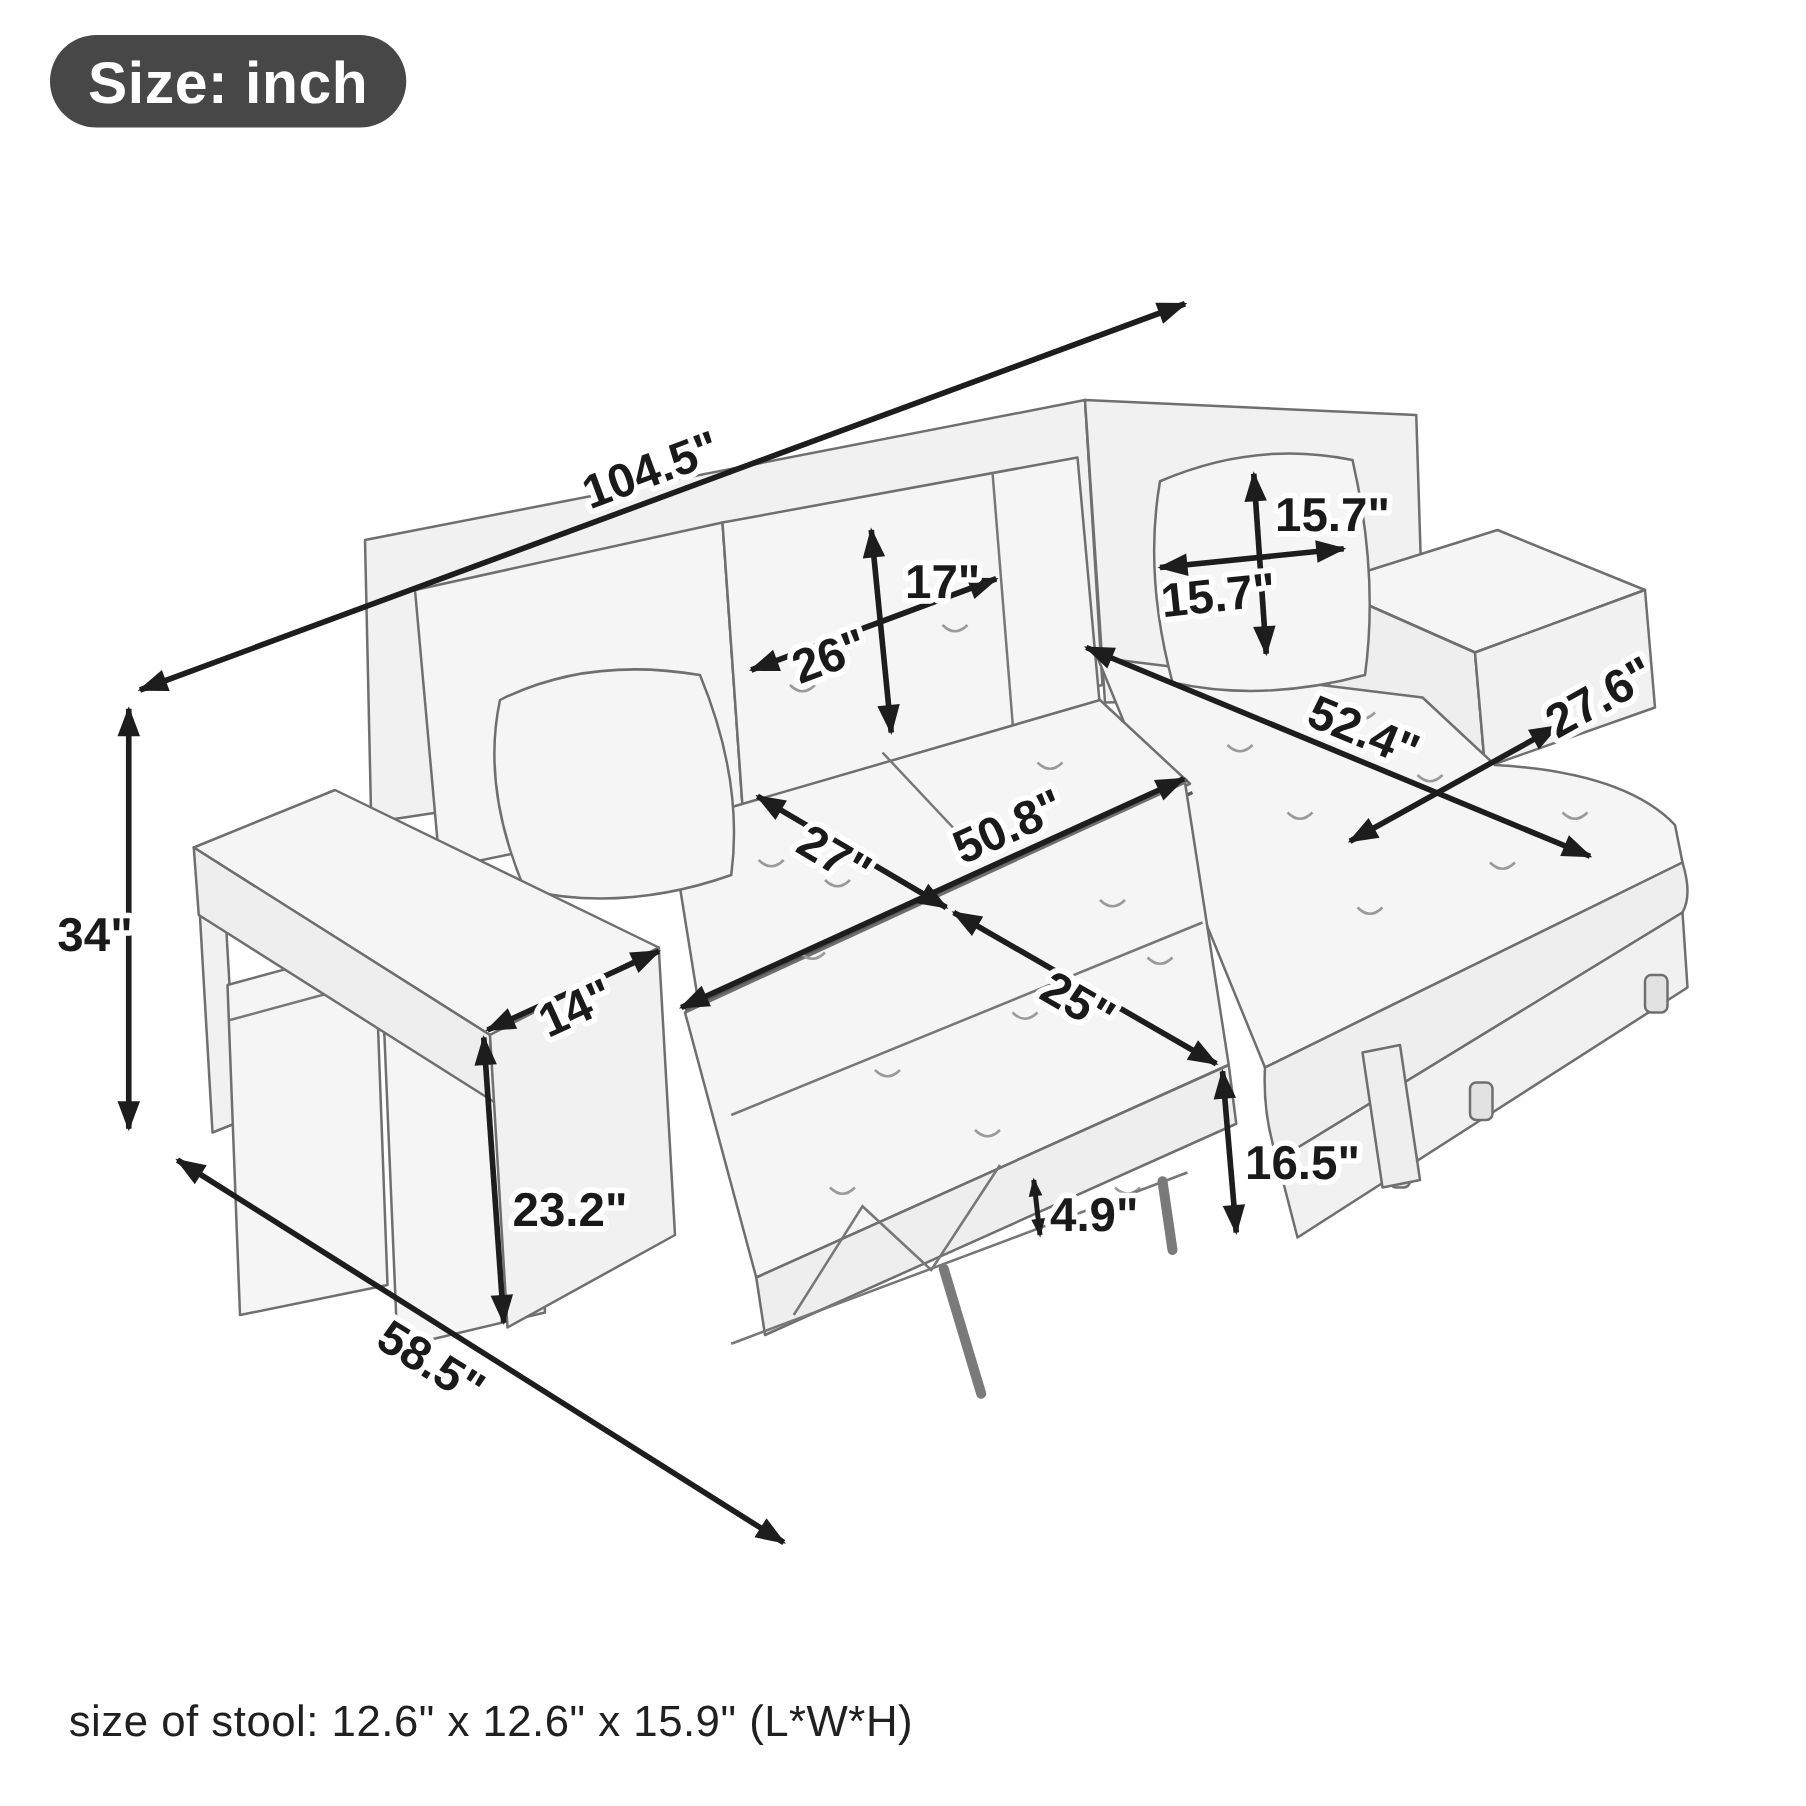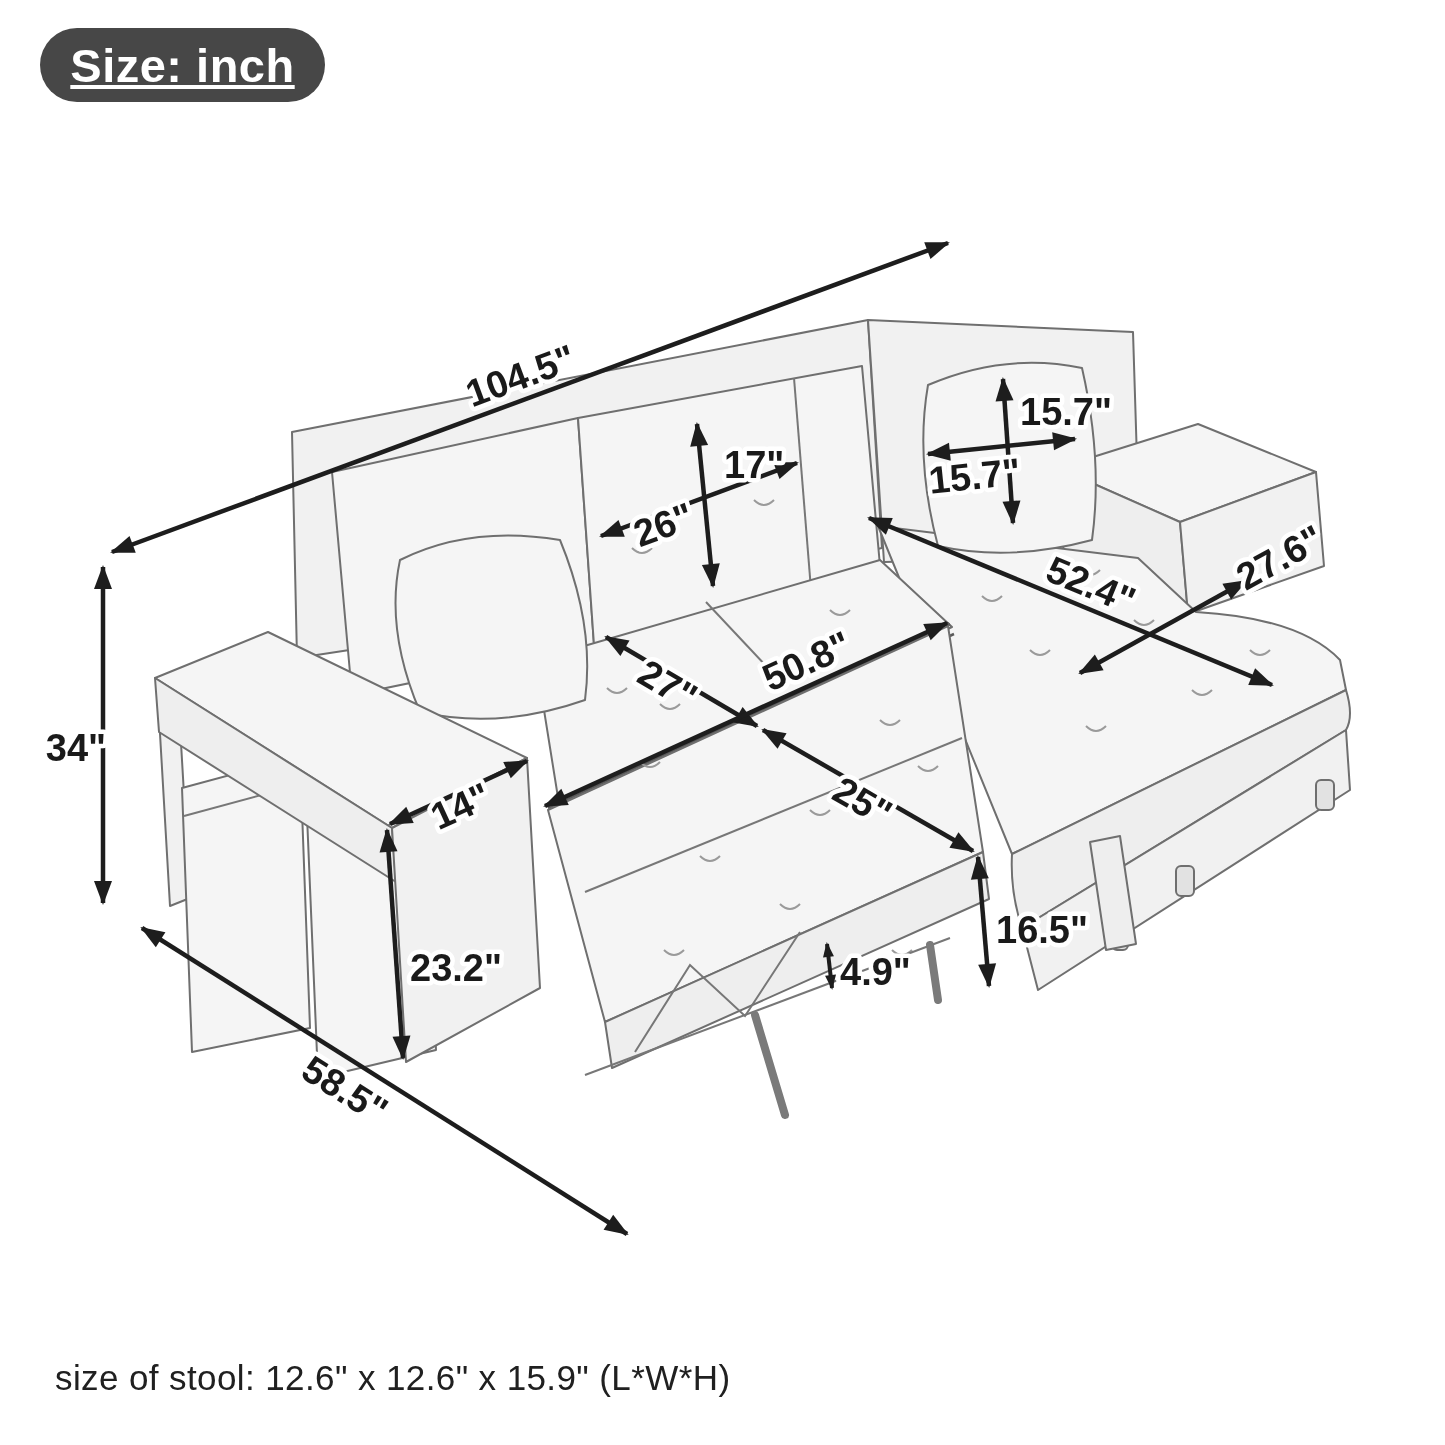--- a/index.html
+++ b/index.html
@@ -1,21 +1,21 @@
 <!DOCTYPE html>
 <html><head>
 <meta charset="utf-8">
 <style>
   html,body{margin:0;padding:0;background:#ffffff;}
   body{width:1445px;height:1445px;position:relative;font-family:"Liberation Sans",sans-serif;overflow:hidden;}
   .stage{position:absolute;inset:0;}
   .size-badge{
     position:absolute;left:40px;top:28px;width:285px;height:74px;
     background:#474747;border-radius:38px;display:flex;align-items:center;justify-content:center;
-    color:#ffffff;font-size:47px;font-weight:bold;letter-spacing:0.5px;text-decoration:underline;
+    color:#ffffff;font-size:47px;font-weight:bold;letter-spacing:0.5px;
   }
   .stool-note{
     position:absolute;left:55px;top:1358px;width:1300px;
     color:#202020;font-size:35px;font-weight:400;letter-spacing:0.4px;
   }
   svg{position:absolute;left:0;top:0;}
   .sketch{fill:#f5f5f5;stroke:#6f6f6f;stroke-width:2;stroke-linejoin:round;}
   .sketch2{fill:#eeeeee;stroke:#6f6f6f;stroke-width:2;stroke-linejoin:round;}
   .sketch3{fill:#f1f1f1;stroke:#6f6f6f;stroke-width:2;stroke-linejoin:round;}
   .seamline{fill:none;stroke:#777777;stroke-width:2;}

